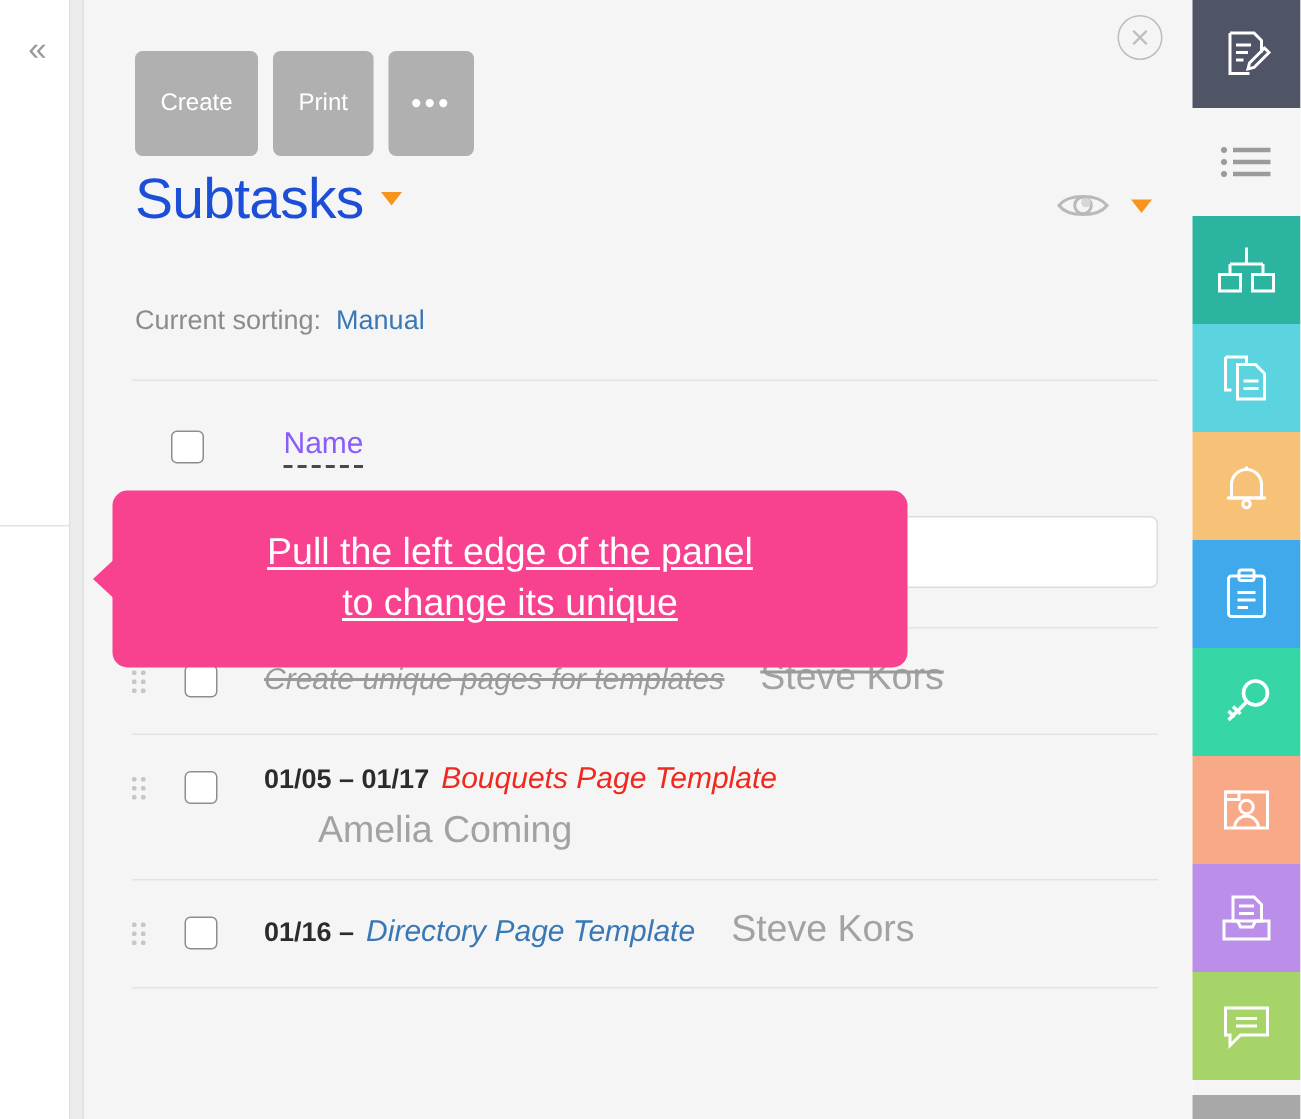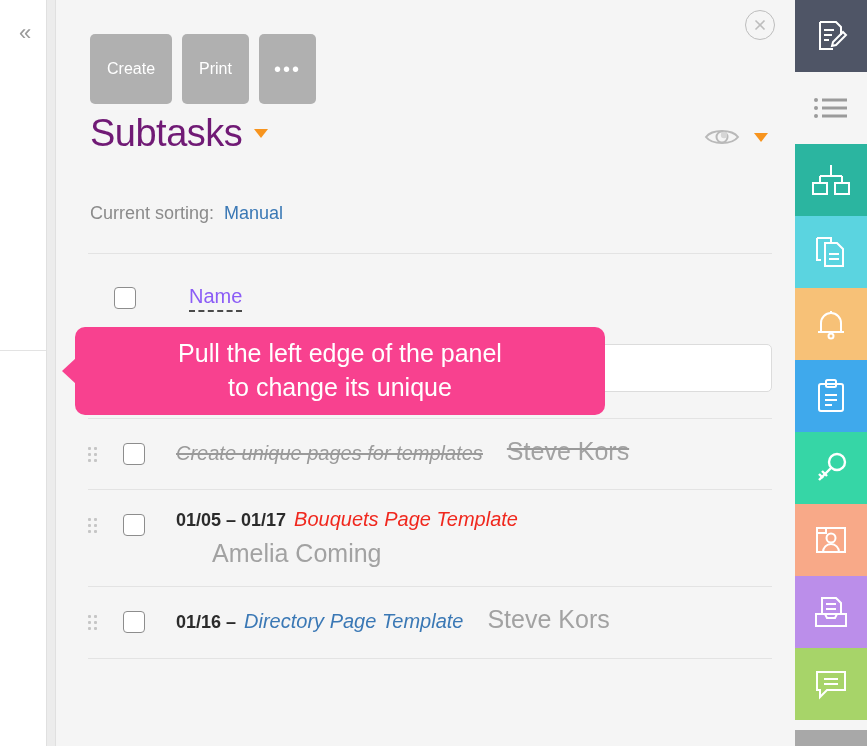--- a/index.html
+++ b/index.html
@@ -58,21 +58,21 @@
     font-size: 16px; line-height: 1;
     padding: 27px 17px;
     cursor: pointer;
   }
   .tb-btn.dots { padding: 11px 15px; letter-spacing: 2px; font-size: 20px; }
 
   .title-row {
     position: absolute; left: 34px; top: 112px;
     display: flex; align-items: baseline; gap: 12px;
   }
-  .page-title { font-size: 38px; color: #701a75; font-weight: normal; letter-spacing: -0.5px; }
+  .page-title { font-size: 38px; color: #1d4ed8; font-weight: normal; letter-spacing: -0.5px; }
   .caret-down {
     width: 0; height: 0;
     border-left: 7px solid transparent; border-right: 7px solid transparent;
     border-top: 9px solid #f7941e;
     cursor: pointer; position: relative; top: -8px;
   }
 
   .view-controls {
     position: absolute; right: 27px; top: 126px;
     display: flex; align-items: center; gap: 14px;
@@ -140,26 +140,27 @@
   .task-name.blue { color: #3a78b5; }
   .task-name.done { color: #9a9a9a; text-decoration: line-through; }
   .assignee { color: #a2a2a2; font-size: 25px; }
   .assignee.inline { margin-left: 24px; }
   .task-sub { margin-top: 4px; margin-left: 36px; }
   .task-line1.done-line { color: #9a9a9a; text-decoration: line-through; }
 
   
   .tooltip {
     position: absolute; left: 75px; top: 327px;
-    width: 530px; height: 88px;
+    width: 530px; height: 118px;
     background: #f8418f; border-radius: 10px;
     display: flex; align-items: center; justify-content: center;
     color: #ffffff; font-size: 25px; line-height: 1.35; text-align: center;
     padding: 0 26px;
     z-index: 50;
+    text-decoration: underline;
   }
   .tooltip .arrow {
     position: absolute; left: -13px; top: 50%; margin-top: -13px;
     width: 0; height: 0;
     border-top: 13px solid transparent; border-bottom: 13px solid transparent;
     border-right: 14px solid #f8418f;
   }
 
   
   .rail { position: absolute; right: 0; top: 0; width: 72px; height: 746px; background: #f5f5f5; }

